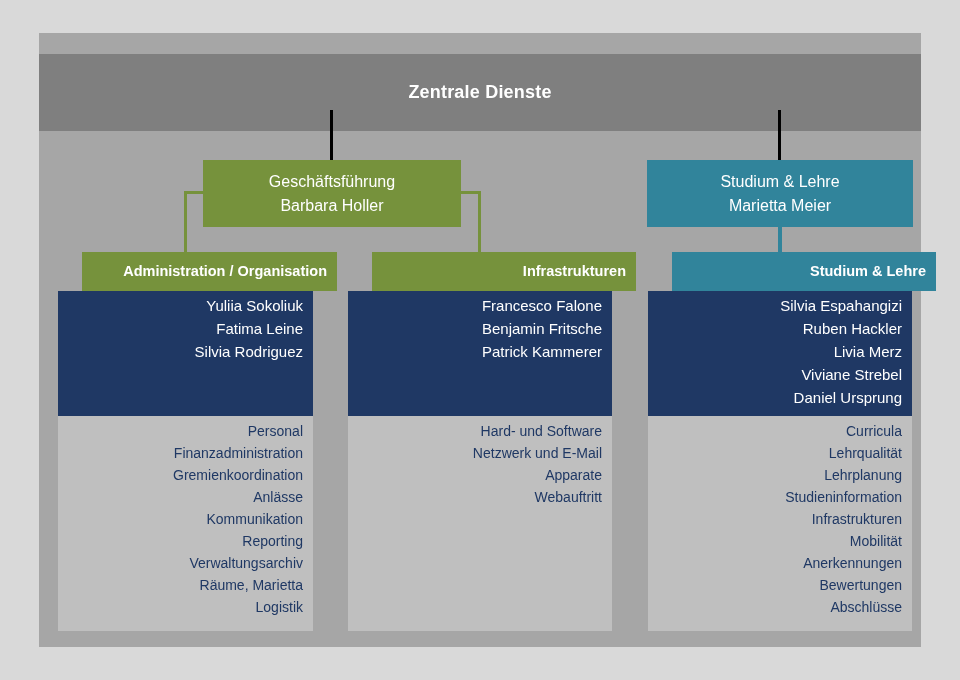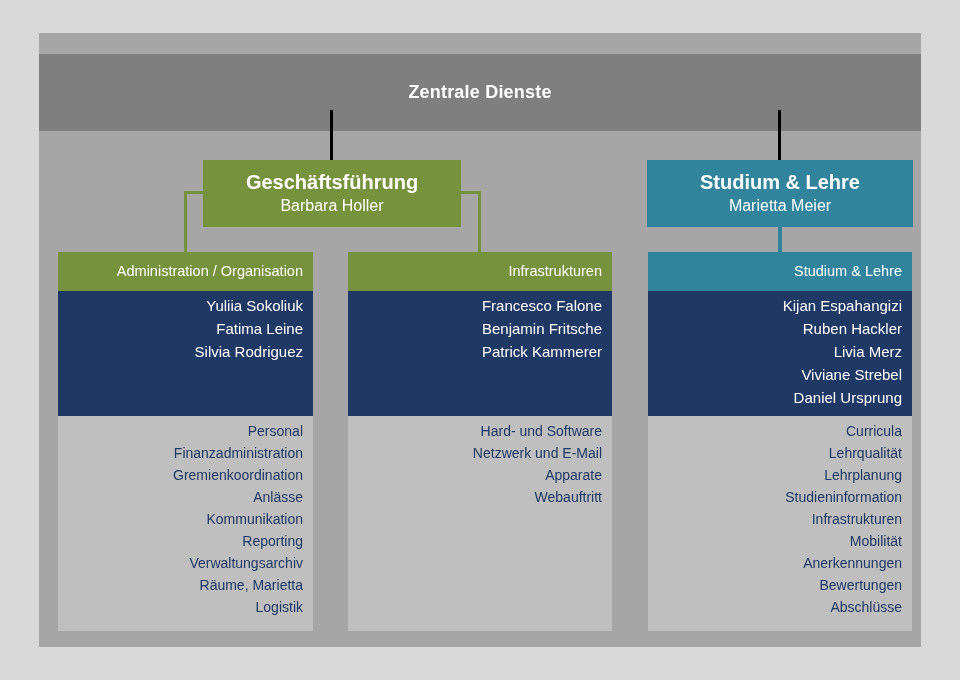--- a/index.html
+++ b/index.html
@@ -48,33 +48,34 @@
   .line-teal-v     { left: 778px; top: 227px; width: 4px;  height: 25px; }
 
   .manager-box {
     position: absolute;
     top: 160px; height: 67px;
     display: flex; flex-direction: column;
     align-items: center; justify-content: center;
     color: var(--text_light, #FFFFFF);
     text-align: center;
   }
-  .manager-box .mtitle { font-size: 20px; font-weight: bold; line-height: 24px; }
+  .manager-box .mtitle { font-size: 16px; font-weight: normal; line-height: 24px; }
   .manager-box .mname  { font-size: 16px; line-height: 24px; }
   .manager-green { left: 203px; width: 258px; background: var(--green, #76923C); }
   .manager-teal  { left: 647px; width: 266px; background: var(--teal, #31849B); }
 
   .col-header {
     position: absolute;
     top: 252px; height: 39px;
     color: var(--text_light, #FFFFFF);
-    font-size: 14.5px; font-weight: normal;
+    font-size: 14.5px; font-weight: bold;
     line-height: 39px;
     text-align: right;
     padding-right: 10px;
+    margin-left: 24px;
   }
   .col-members {
     position: absolute;
     top: 291px; height: 125px;
     background: var(--navy, #1F3864);
     color: var(--text_light, #FFFFFF);
     font-size: 15px;
     text-align: right;
     padding: 3px 10px 13px 0;
   }
@@ -150,21 +151,21 @@
     </div>
   <div class="col-tasks col2">
       <div class="line">Hard- und Software</div>
       <div class="line">Netzwerk und E-Mail</div>
       <div class="line">Apparate</div>
       <div class="line">Webauftritt</div>
     </div>
 
   <div class="col-header col3 hdr-teal">Studium &amp; Lehre</div>
   <div class="col-members col3">
-      <div class="line">Kijan Espahangizi</div>
+      <div class="line">Silvia Espahangizi</div>
       <div class="line">Ruben Hackler</div>
       <div class="line">Livia Merz</div>
       <div class="line">Viviane Strebel</div>
       <div class="line">Daniel Ursprung</div>
     </div>
   <div class="col-tasks col3">
       <div class="line">Curricula</div>
       <div class="line">Lehrqualität</div>
       <div class="line">Lehrplanung</div>
       <div class="line">Studieninformation</div>

